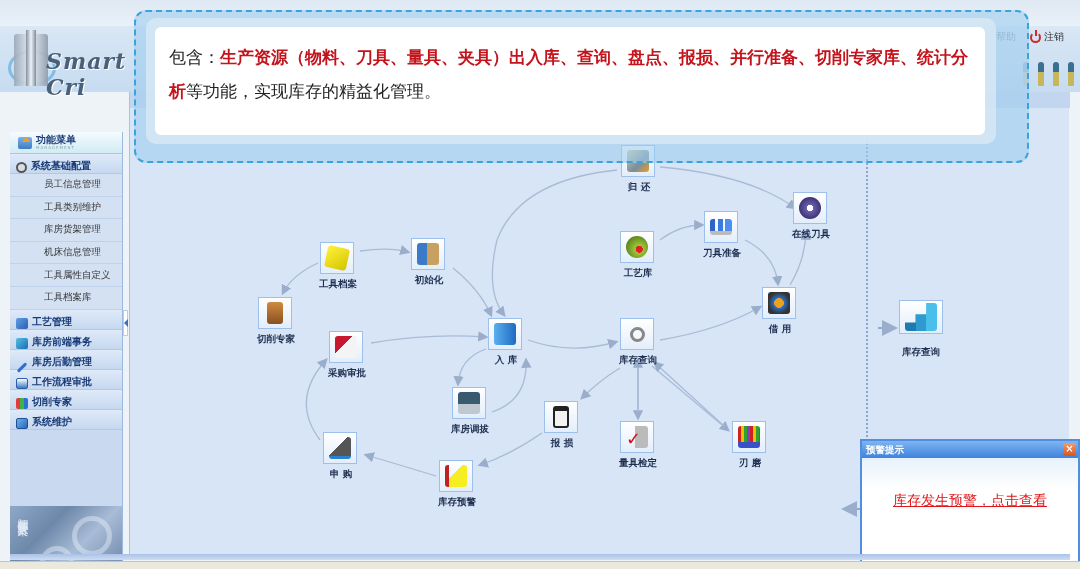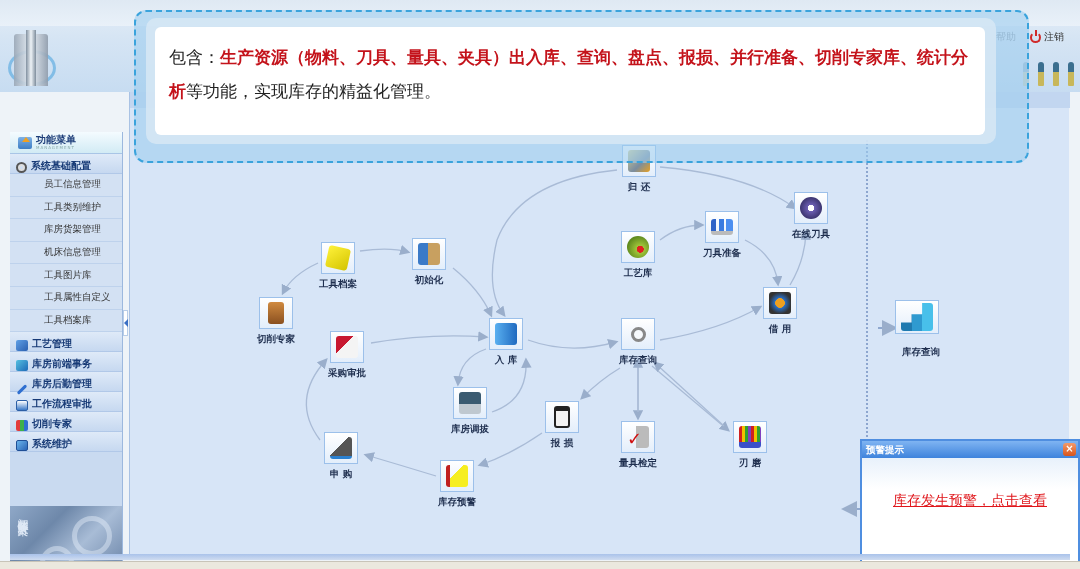--- a/index.html
+++ b/index.html
@@ -58,21 +58,21 @@
 
   
   .canvas { position: absolute; left: 129px; top: 92px; width: 940px; height: 462px; background: #d7e5f7; border-left: 1px solid #a9c2e4; }
   .canvas-strip { position: absolute; left: 0; top: 0; width: 940px; height: 16px; background: #c2d6f0; }
   .bottom-bar { position: absolute; left: 10px; top: 554px; width: 1060px; height: 6px; background: linear-gradient(#a9c2ea,#cfdcf0); }
   .status-bar { position: absolute; left: 0; top: 561px; width: 1080px; height: 8px; background: #ebe8de; border-top: 1px solid #c8c4b8; }
   .vline { position: absolute; left: 866px; top: 140px; width: 0; height: 420px; border-left: 2px dotted #8da6cf; }
 
   svg.edges { position: absolute; left: 0; top: 0; width: 1080px; height: 569px; pointer-events: none; }
 
-  .node { position: absolute; width: 36px; height: 34px; display: flex; flex-direction: column; align-items: center; }
+  .node { position: absolute; width: 36px; height: 34px; display: flex; flex-direction: column; }
   .node .box { width: 34px; height: 32px; background: linear-gradient(180deg,#ffffff,#e3eefb); border: 1px solid #9cc0ea; display: flex; align-items: center; justify-content: center; }
   .node .lbl { position: absolute; top: 36px; left: 50%; transform: translateX(-50%); white-space: nowrap; font-size: 9.5px; font-weight: bold; color: #1f2f4f; }
   .node .glyph { width: 22px; height: 22px; border-radius: 3px; }
 
   
   .callout-outer { position: absolute; left: 134px; top: 10px; width: 895px; height: 153px; border: 2px dashed #3aa3dc; border-radius: 12px; background: rgba(158,205,238,.6); }
   .callout-mid { position: absolute; left: 146px; top: 18px; width: 850px; height: 126px; border-radius: 10px; background: rgba(215,232,245,.85); }
   .callout-inner { position: absolute; left: 155px; top: 27px; width: 830px; height: 108px; border-radius: 6px; background: #fff; padding: 13px 14px; }
   .callout-inner p { font-size: 17px; line-height: 34px; color: #222; font-family: "DejaVu Sans", sans-serif; }
   .callout-inner .hl { color: #c4131b; font-weight: bold; }
@@ -88,20 +88,21 @@
 <body>
 
 <div id="app">
 
   <div class="banner">
     <div class="sky"></div>
     <div class="logo">
       <div class="globe"></div>
       <div class="tower"></div>
       <div class="tower2"></div>
+      <div class="brand">Smart Cri</div>
     </div>
     <div class="topright">
       <span class="help">帮助</span>
       <span class="logout">
         <span class="power-icon"></span>
         <span>注销</span>
       </span>
     </div>
     <div class="tools-deco">
       <span class="faint"></span>
@@ -120,21 +121,20 @@
       </div>
     </div>
     <div class="group">
       <span class="gear-icon"></span>
       <span>系统基础配置</span>
     </div>
     <div class="sub-item">员工信息管理</div>
     <div class="sub-item">工具类别维护</div>
     <div class="sub-item">库房货架管理</div>
     <div class="sub-item">机床信息管理</div>
-    <div class="sub-item">工具图片库</div>
     <div class="sub-item">工具属性自定义</div>
     <div class="sub-item">工具档案库</div>
     <div class="group">
       <span class="g-icon i-craft"></span>
       <span>工艺管理</span>
     </div>
     <div class="group">
       <span class="g-icon i-front"></span>
       <span>库房前端事务</span>
     </div>

